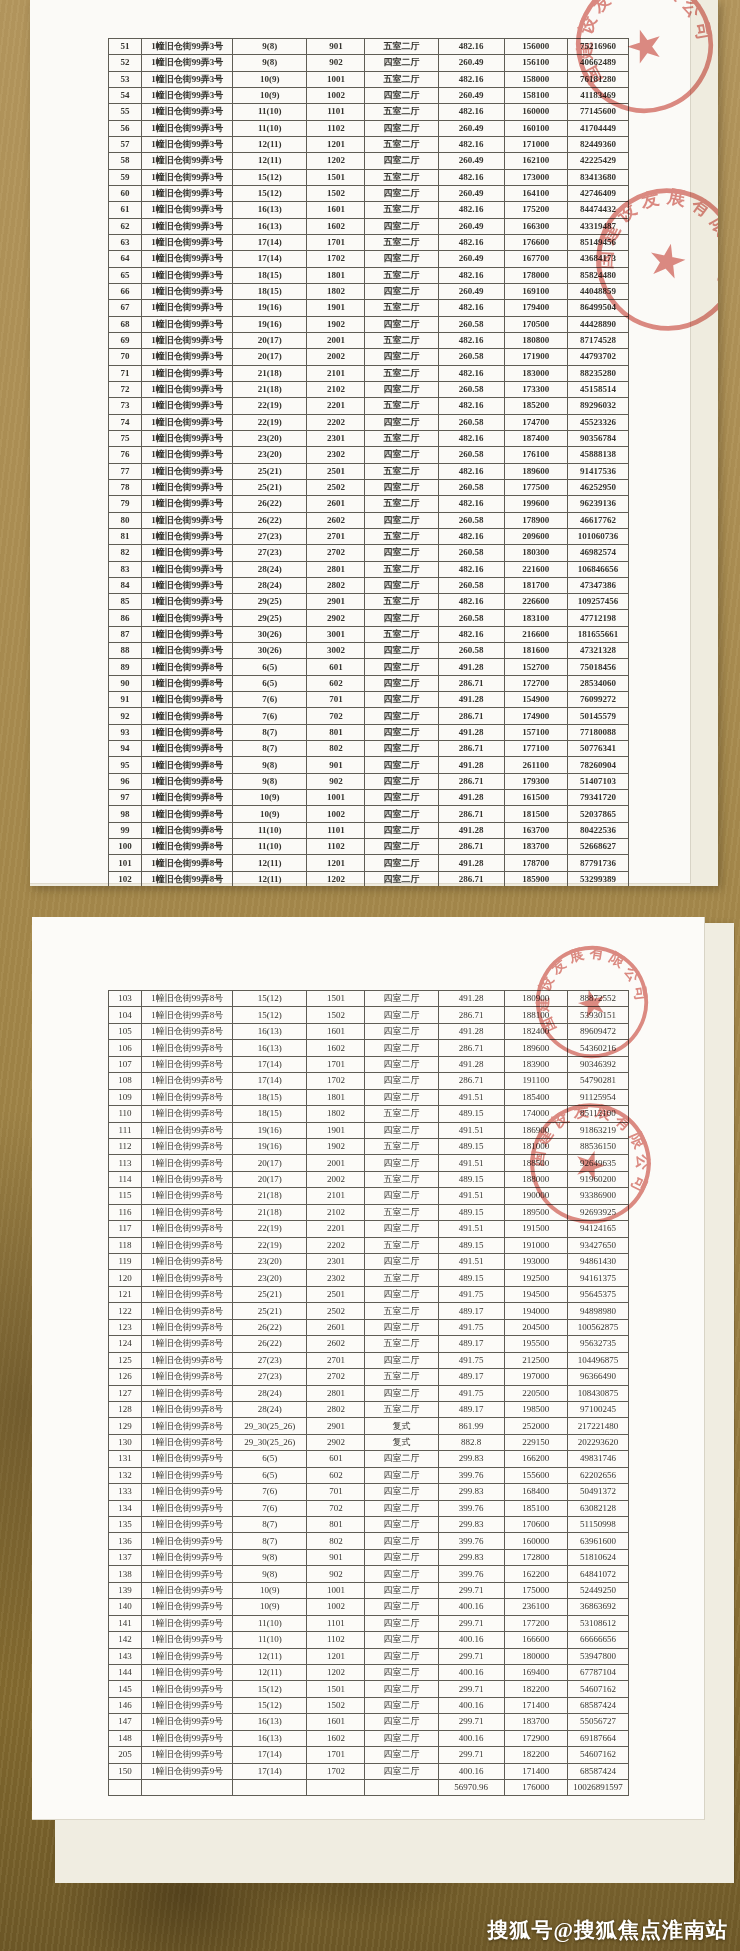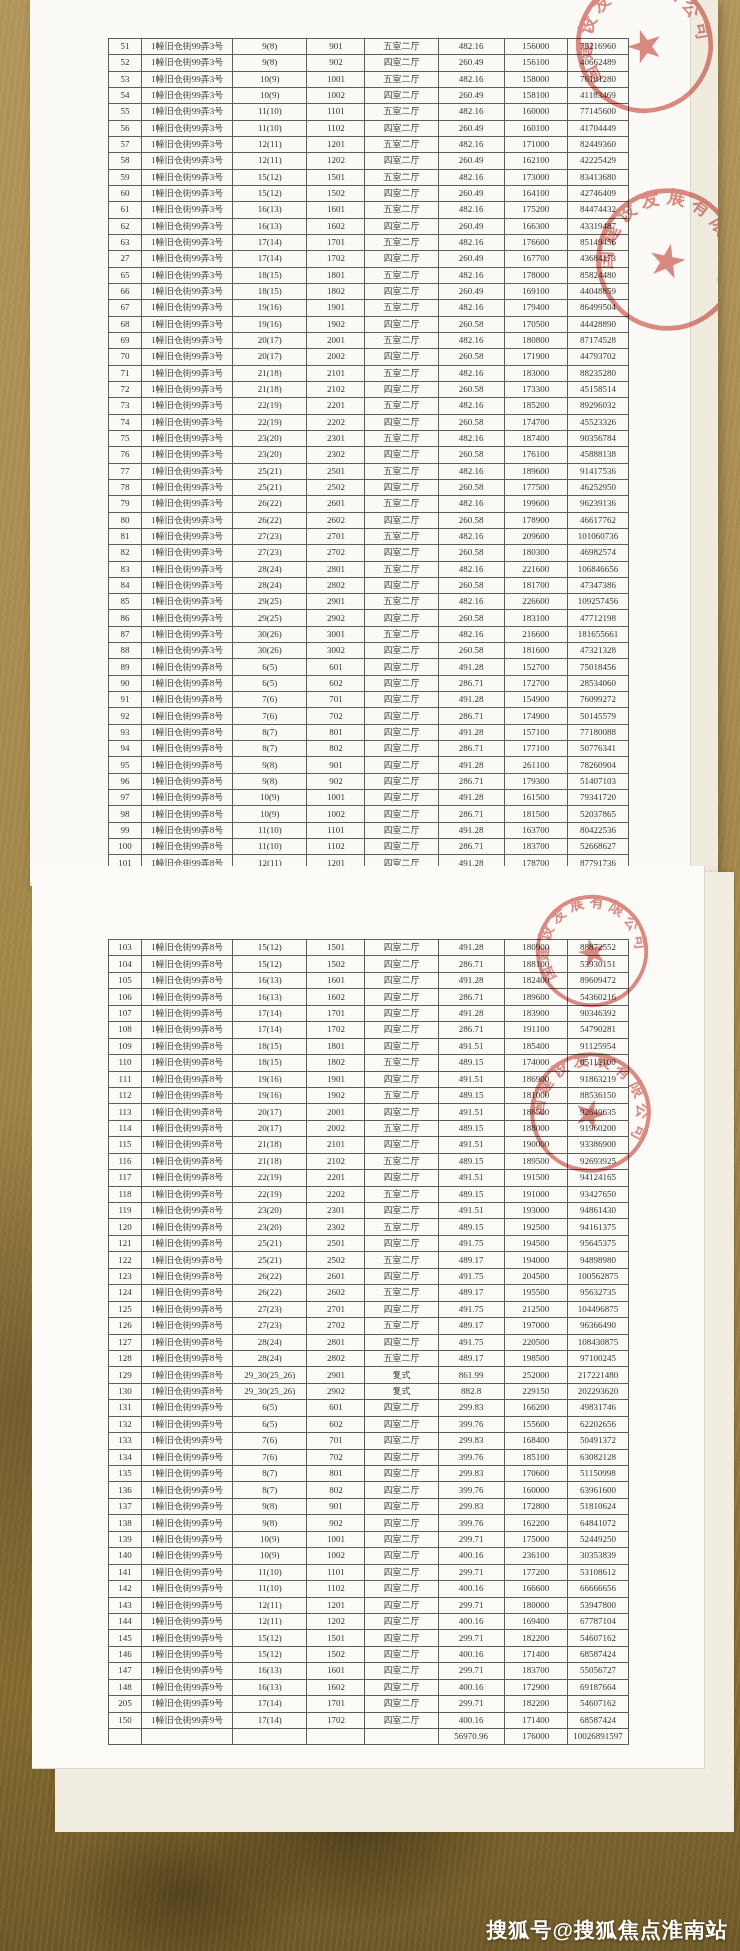--- a/index.html
+++ b/index.html
@@ -11,38 +11,38 @@
       radial-gradient(300px 200px at 82% 97%, rgba(125,103,52,.35), transparent 70%),
       radial-gradient(260px 420px at 3% 72%, rgba(55,40,15,.35), transparent 70%),
       radial-gradient(180px 120px at 25% 97%, rgba(40,28,10,.40), transparent 70%),
       repeating-linear-gradient(97deg, rgba(255,240,190,.07) 0 2px, rgba(0,0,0,0) 2px 6px),
       linear-gradient(180deg,#b1945c 0%,#aa8d53 25%,#a08448 50%,#93793f 70%,#82692f 86%,#6b5626 100%);
   }
   .sheet{position:absolute;overflow:hidden;}
   .sheet1{left:30px;top:0;width:688px;height:886px;background:#efecdf;box-shadow:3px 3px 9px rgba(60,47,20,.38);}
   .sheet1 .inner{position:absolute;left:0;top:0;width:660px;height:883px;background:#fbfaf7;
     border-right:1px solid #d8d4c6;border-bottom:1px solid #e0dbcd;}
-  .sheet2{left:32px;top:866px;width:703px;height:966px;background:transparent;}
+  .sheet2{left:32px;top:917px;width:703px;height:966px;background:transparent;}
   .sheet2 .backing{position:absolute;left:23px;top:6px;width:679px;height:960px;background:#f0ede1;box-shadow:2px 3px 8px rgba(60,47,20,.38);}
   .sheet2 .inner{position:absolute;left:0;top:0;width:672px;height:902px;background:#fcfbf8;
     border-right:1px solid #d8d4c6;border-bottom:1px solid #dcd7c9;}
   table.price{position:absolute;border-collapse:collapse;table-layout:fixed;background:transparent;}
   table.price td{
     border:1px solid #5f5d55;font-size:9px;line-height:1;text-align:center;vertical-align:middle;
     padding:0;color:#35342f;white-space:nowrap;overflow:hidden;
   }
-  #table1{left:78px;top:38px;width:521px;}
+  #table1{left:78px;top:38px;width:521px;font-weight:bold;}
   #table1 td{height:15.33px;}
   #table2{left:76px;top:73px;width:521px;}
   #table2 td{height:15.45px;}
   .stamp{position:absolute;mix-blend-mode:multiply;opacity:.62;}
   .stamp text{font-family:"Liberation Serif","DejaVu Serif",serif;font-weight:bold;}
   .watermark{
     position:absolute;right:12px;top:1916px;
-    font-family:Liberation Sans, sans-serif;
+    font-family:Liberation Serif, serif;
     font-weight:bold;font-size:21px;color:#ffffff;letter-spacing:1px;
     text-shadow:0 1px 3px rgba(40,30,5,.55), 0 0 2px rgba(60,45,10,.45);
   }
 </style>
 </head>
 <body>
 
 <div id="canvas">
 
   <div class="sheet sheet1">
@@ -184,21 +184,21 @@
             <td>63</td>
             <td>1幢旧仓街99弄3号</td>
             <td>17(14)</td>
             <td>1701</td>
             <td>五室二厅</td>
             <td>482.16</td>
             <td>176600</td>
             <td>85149456</td>
           </tr>
           <tr>
-            <td>27</td>
+            <td>64</td>
             <td>1幢旧仓街99弄3号</td>
             <td>17(14)</td>
             <td>1702</td>
             <td>四室二厅</td>
             <td>260.49</td>
             <td>167700</td>
             <td>43684173</td>
           </tr>
           <tr>
             <td>65</td>
@@ -989,21 +989,21 @@
             <td>52449250</td>
           </tr>
           <tr>
             <td>140</td>
             <td>1幢旧仓街99弄9号</td>
             <td>10(9)</td>
             <td>1002</td>
             <td>四室二厅</td>
             <td>400.16</td>
             <td>236100</td>
-            <td>30353839</td>
+            <td>36863692</td>
           </tr>
           <tr>
             <td>141</td>
             <td>1幢旧仓街99弄9号</td>
             <td>11(10)</td>
             <td>1101</td>
             <td>四室二厅</td>
             <td>299.71</td>
             <td>177200</td>
             <td>53108612</td>

